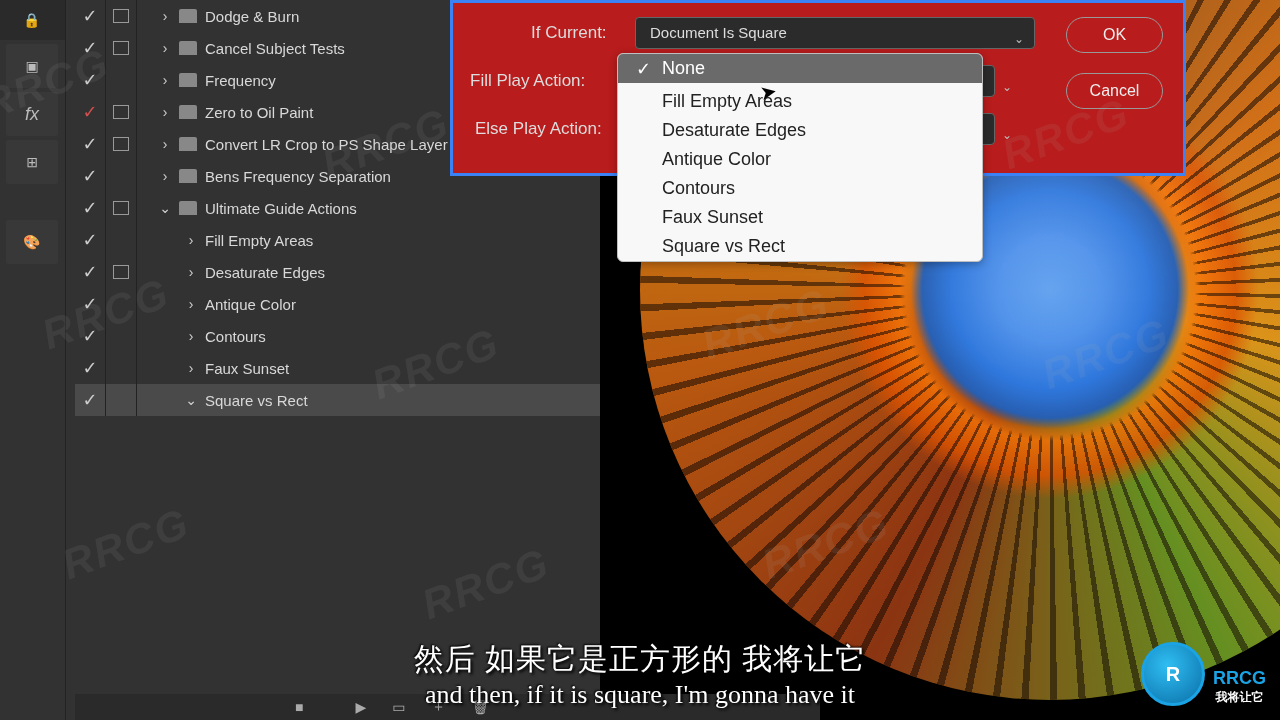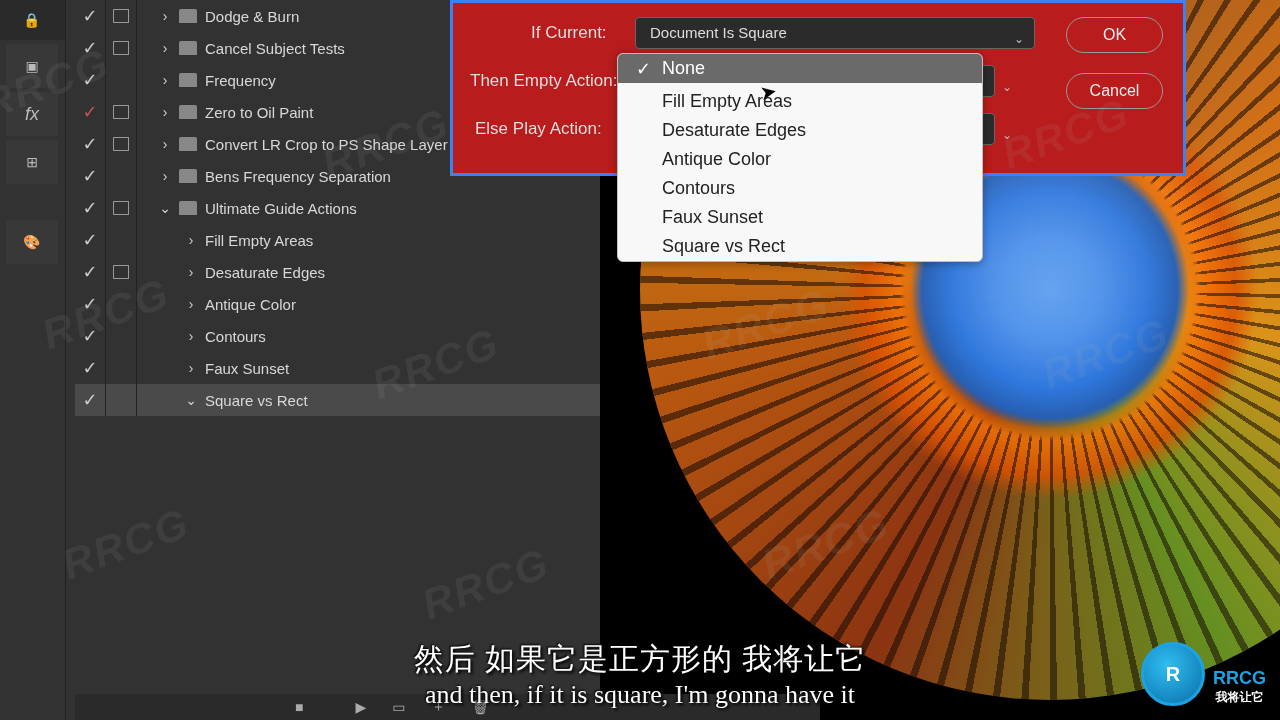--- a/index.html
+++ b/index.html
@@ -475,21 +475,21 @@
   <span class="bb-icon">＋</span>
   <span class="bb-icon">🗑</span>
 </div>
 
 <div class="dialog">
   <div class="dialog-label" style="left:78px;top:20px">If Current:</div>
   <div class="dialog-dd" style="left:182px;top:14px;width:370px">
     <span>Document Is Square</span>
     <span class="chev">⌄</span>
   </div>
-  <div class="dialog-label" style="left:17px;top:68px">Then Empty Action:</div>
+  <div class="dialog-label" style="left:17px;top:68px">Fill Play Action:</div>
   <div class="dialog-dd" style="left:182px;top:62px;width:330px">
     <span class="chev" style="right:-18px">⌄</span>
   </div>
   <div class="dialog-label" style="left:22px;top:116px">Else Play Action:</div>
   <div class="dialog-dd" style="left:182px;top:110px;width:330px">
     <span class="chev" style="right:-18px">⌄</span>
   </div>
   <div class="ok-btn">OK</div>
   <div class="cancel-btn">Cancel</div>
 </div>

